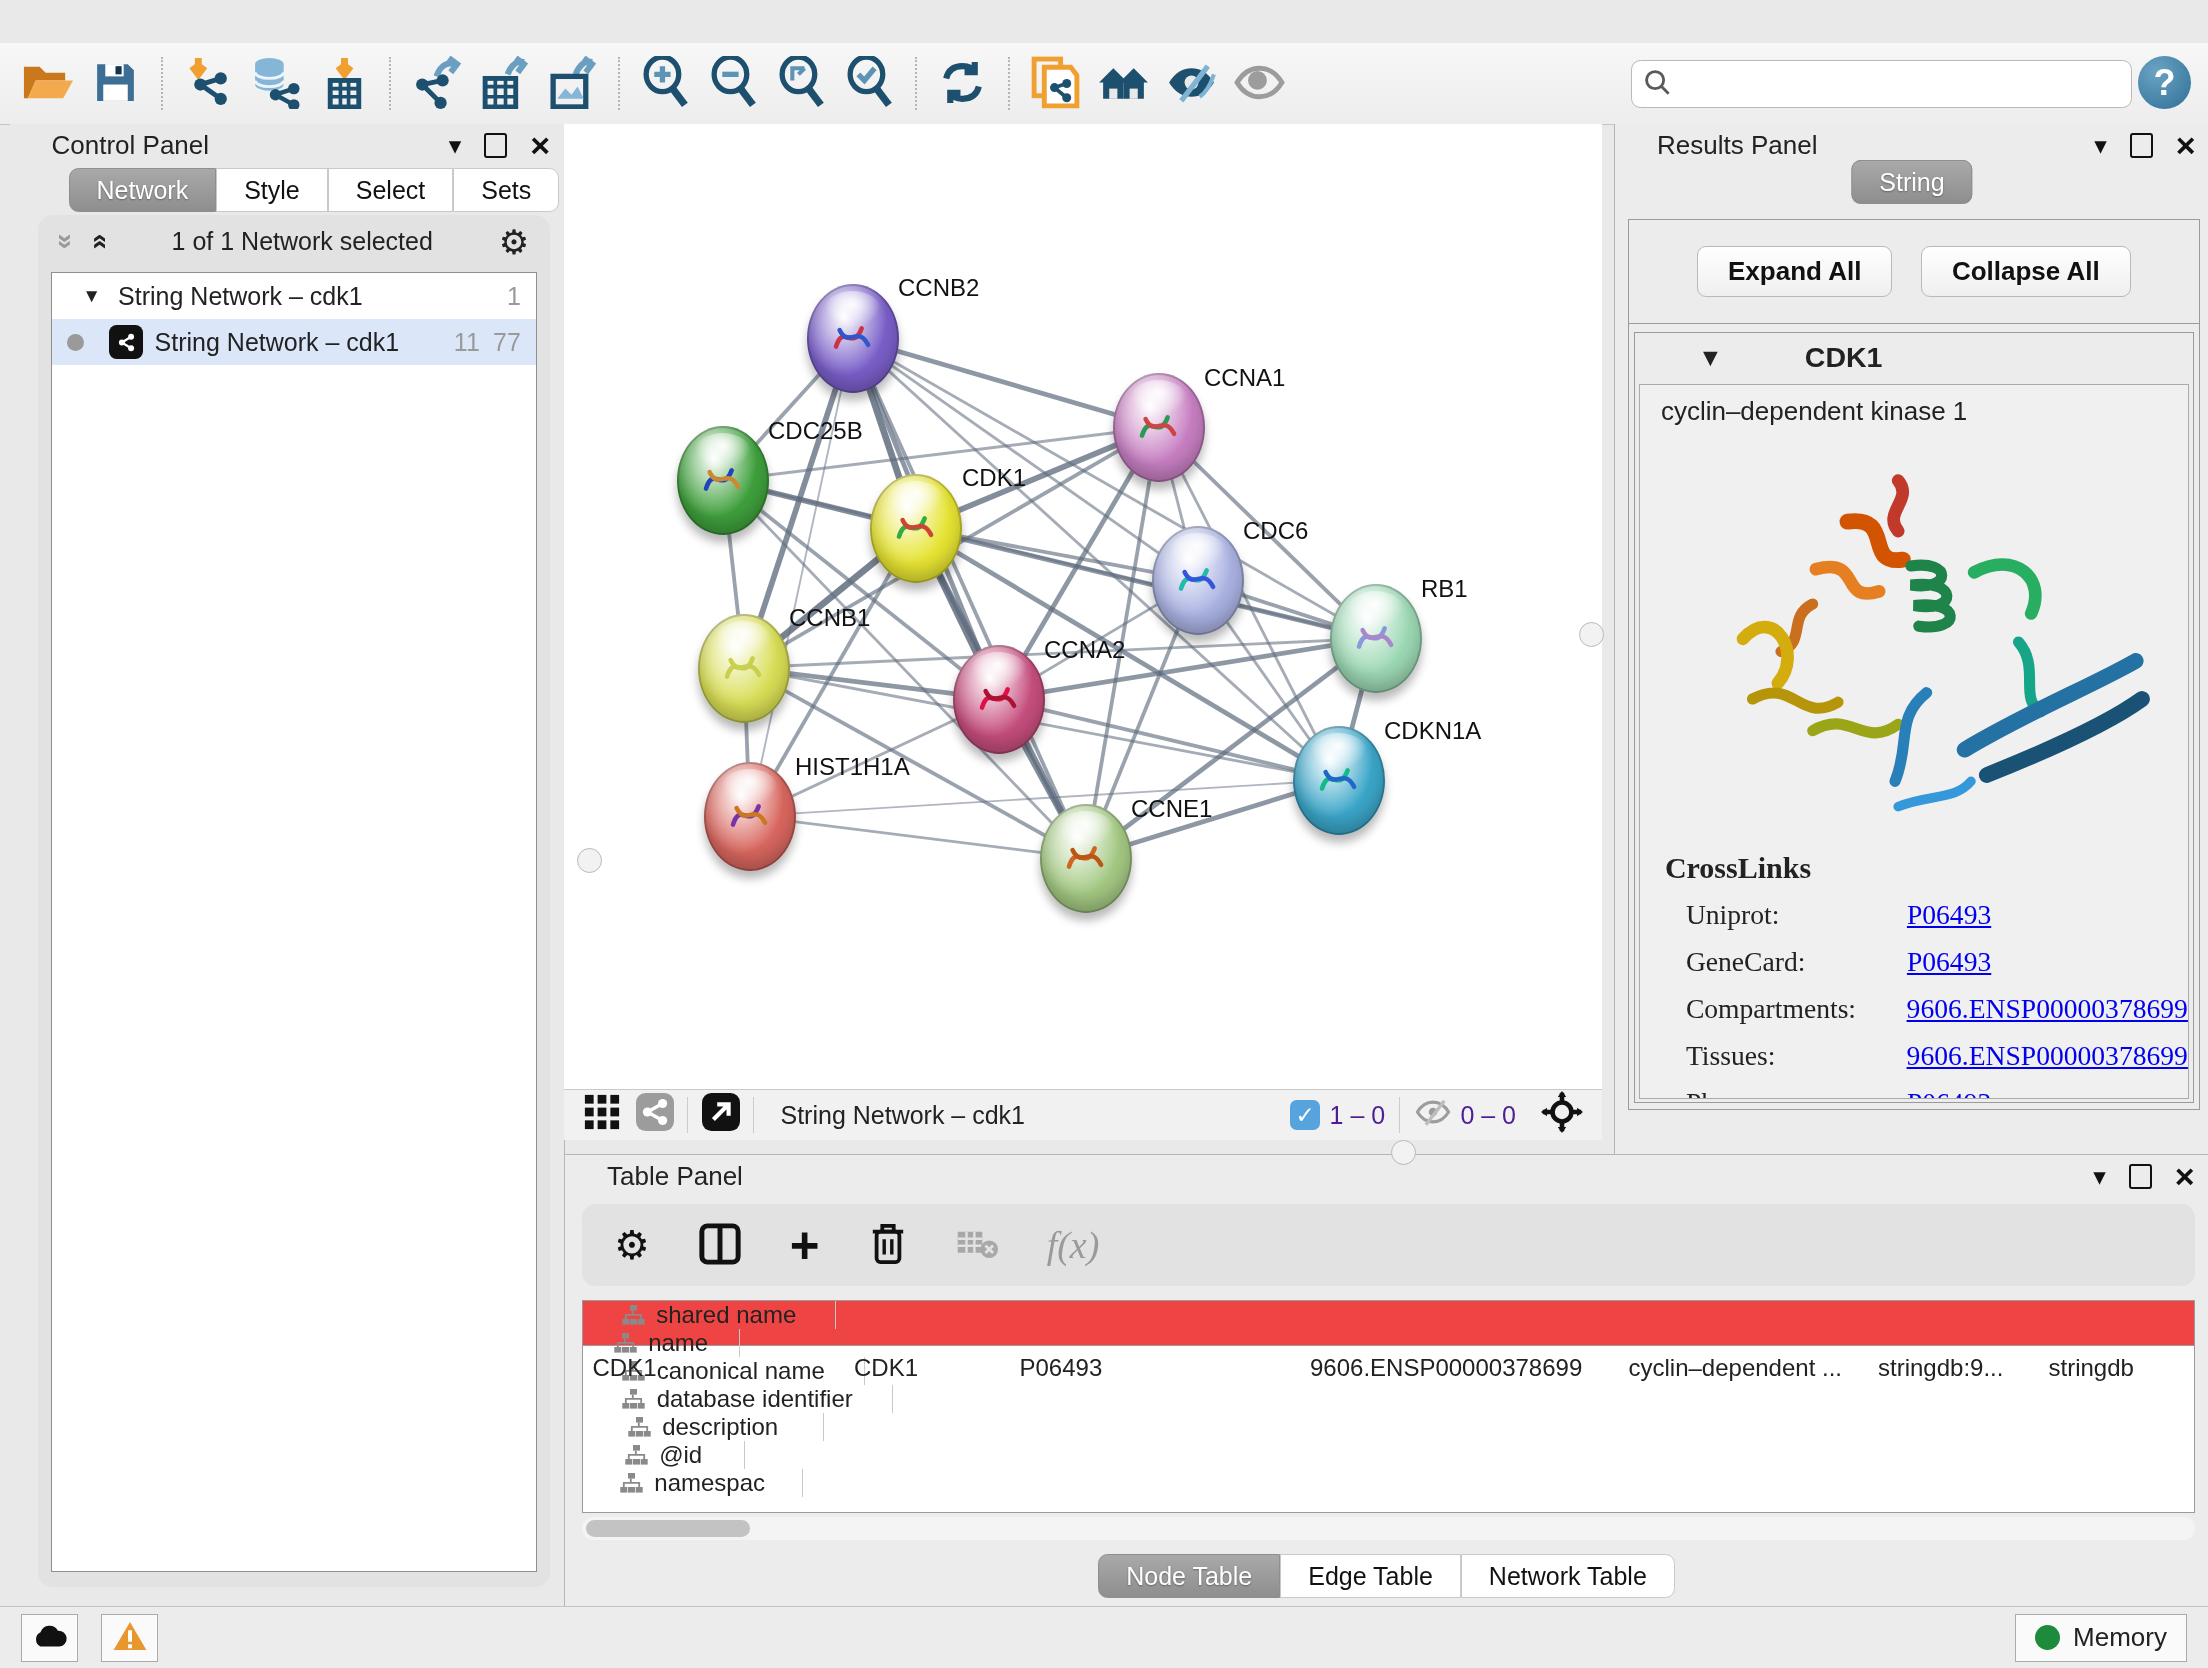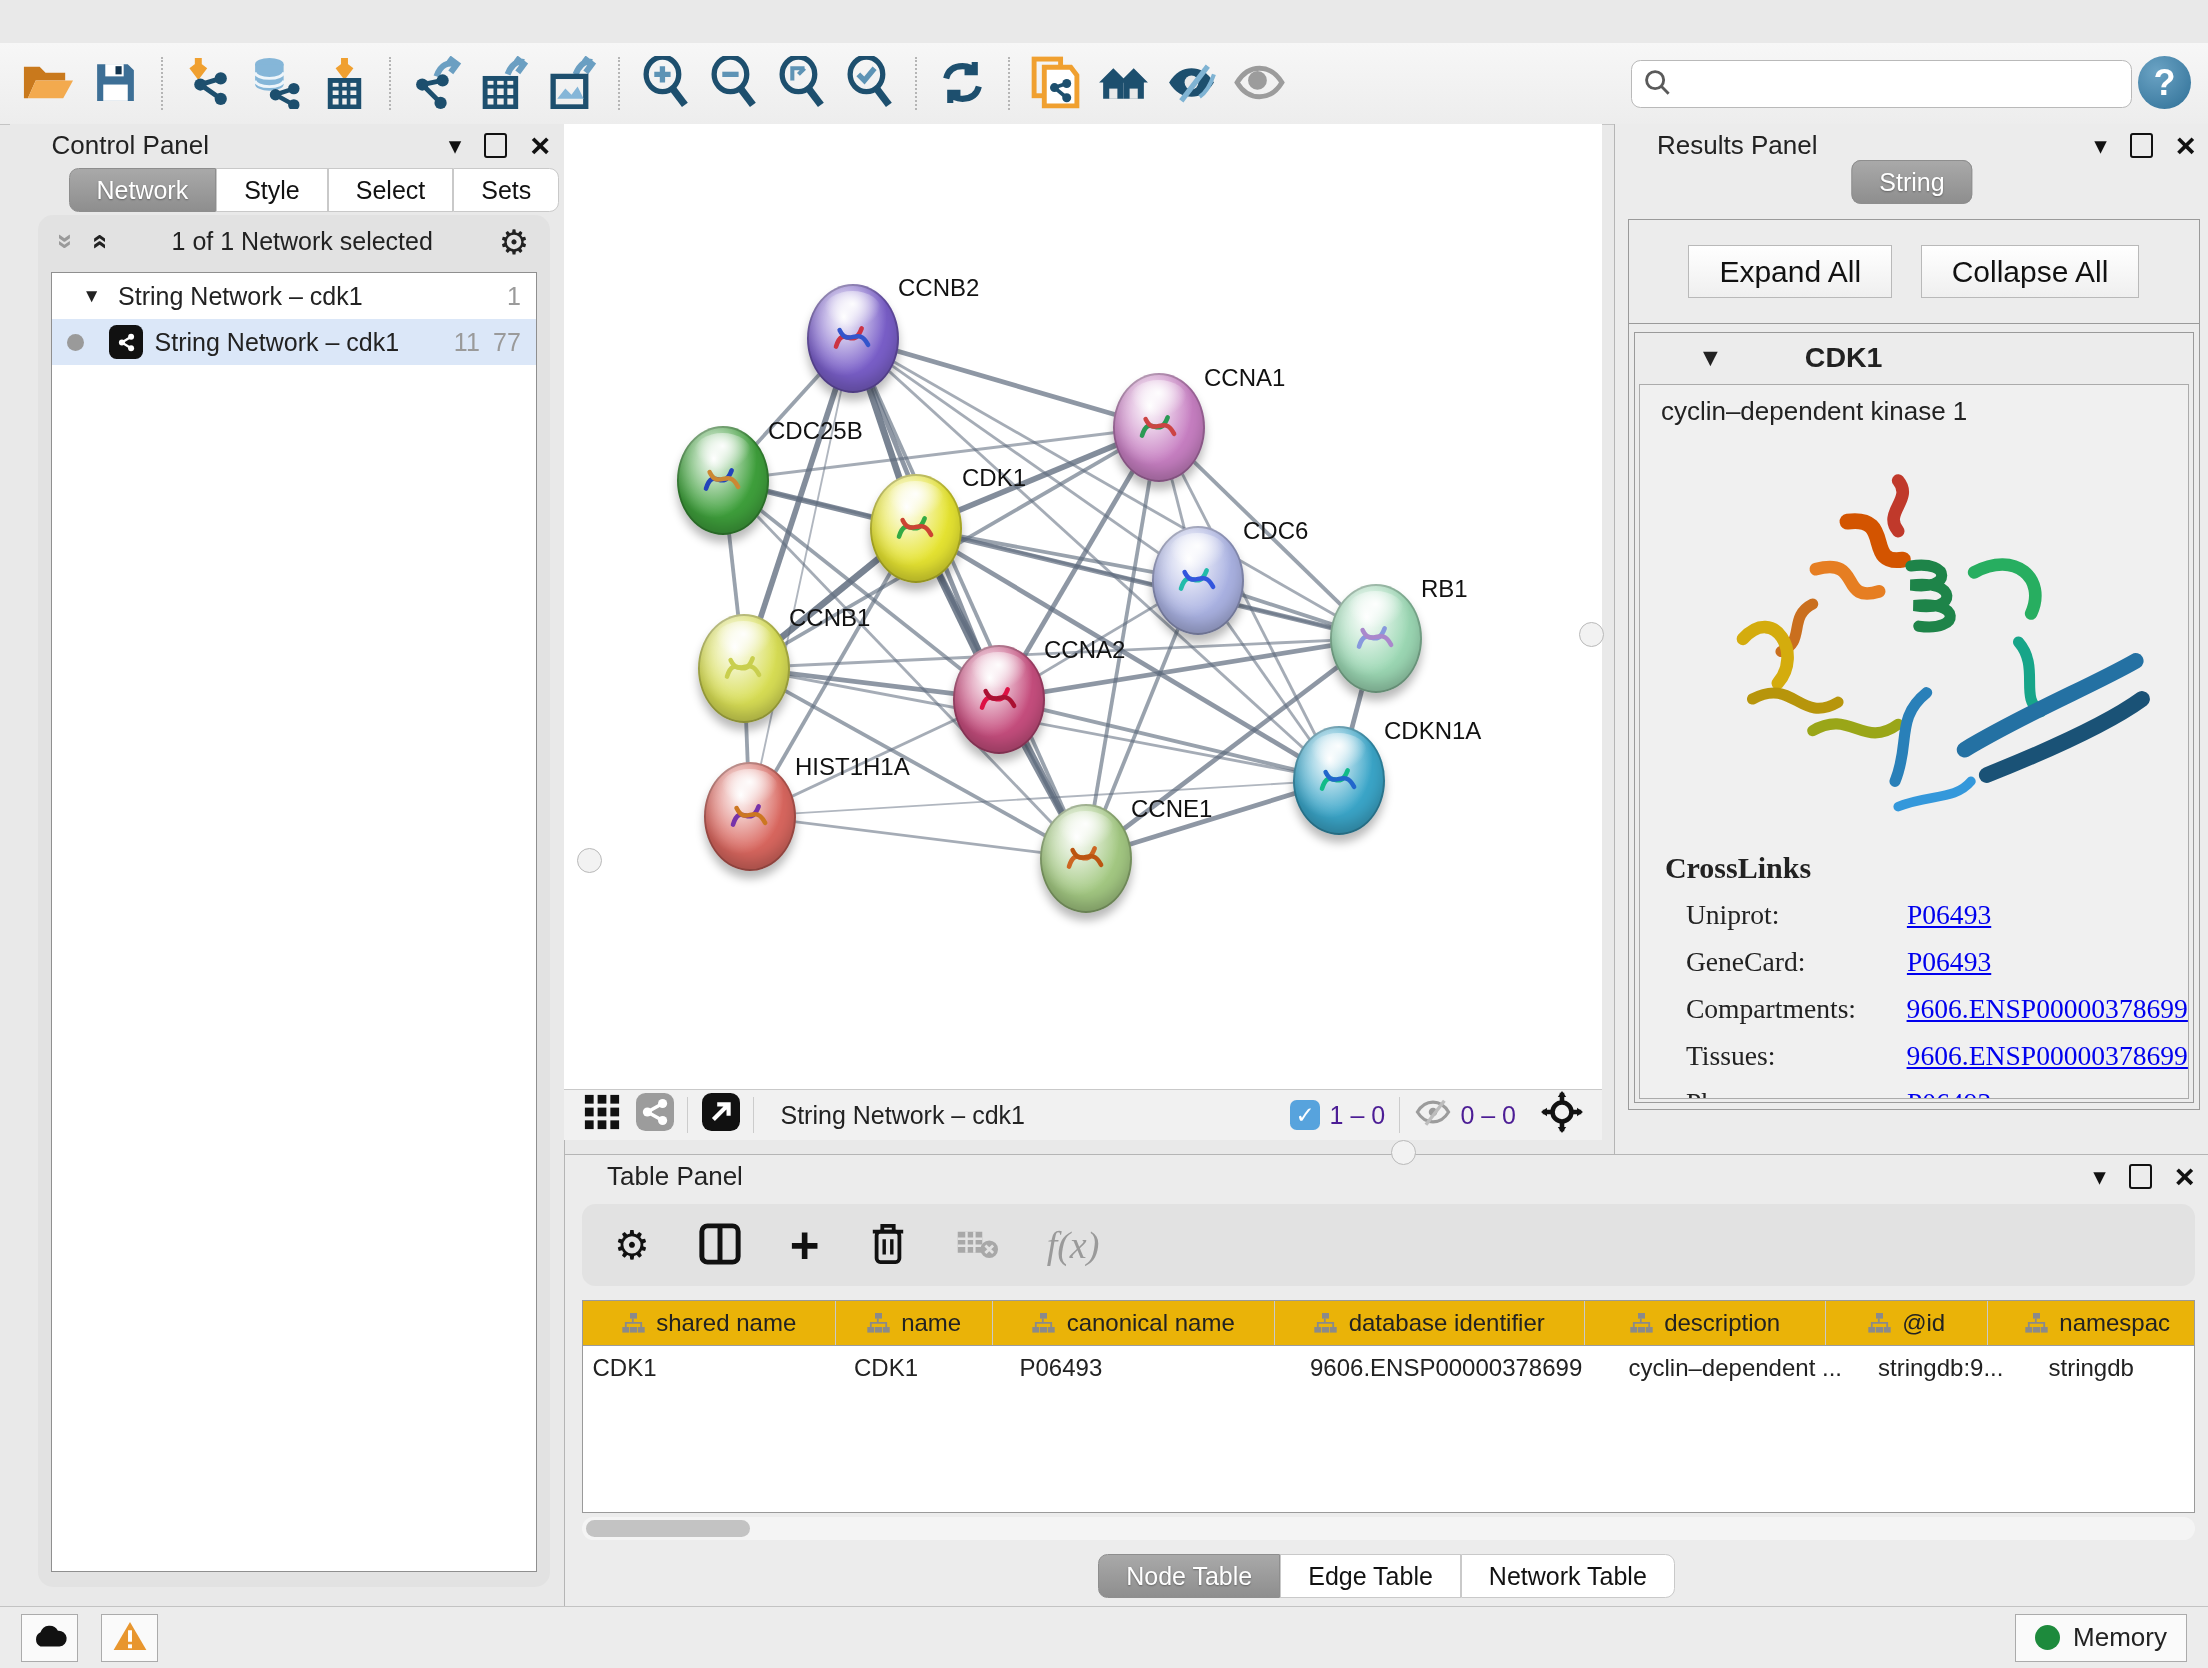--- a/index.html
+++ b/index.html
@@ -67,22 +67,22 @@
     display:flex;align-items:center;justify-content:center;margin-right:9.5px;}
   .cntgray{color:#4c1d95;}
   
   .results{position:absolute;left:1614px;top:124px;width:594px;height:1030px;background:#ececec;
     border-left:1px solid #b5b5b5;}
   .stringpill{position:absolute;top:44px;left:50%;transform:translateX(-50%);}
   .stringpill .tab{border-radius:9.5px;}
   .rbox{position:absolute;left:13.3px;right:9.5px;top:95px;bottom:44px;border:1.9px solid #9a9a9a;background:#ececec;}
   .rbuttons{height:103px;border-bottom:1.9px solid #9a9a9a;display:flex;align-items:center;
     justify-content:center;gap:28.5px;}
-  .btn{background:linear-gradient(#ffffff,#efefef);border:1px solid #b9b9b9;border-radius:0;
-    padding:8.6px 30px;font-size:30px;color:#111;}
+  .btn{background:linear-gradient(#ffffff,#efefef);border:1px solid #b9b9b9;border-radius:9px;
+    padding:8.6px 30px;font-size:26px;color:#111;font-weight:bold;}
   .rsection{position:absolute;left:4.8px;right:4.8px;top:112px;bottom:5.7px;border:1.9px solid #9a9a9a;}
   .rhead{height:49px;display:flex;align-items:center;font-size:28.5px;font-weight:bold;}
   .rhead .tri{margin-left:63px;font-size:25px;}
   .rhead .pname{margin-left:82px;}
   .rcontent{position:absolute;left:3.8px;right:3.8px;top:51px;bottom:3.8px;background:#f0f0f0;
     border:1px solid #ababab;overflow:hidden;}
   .pdesc{font-size:26px;padding:11.4px 0 0 21px;}
   .structimg{display:block;margin:25px auto 0 auto;}
   .xlinks{font-family:"Liberation Serif",serif;padding-left:25px;margin-top:19px;}
   .xlinks h3{font-size:30px;margin:0 0 13.3px 0;}
@@ -91,21 +91,21 @@
   .xrow a{color:#0000ee;text-decoration:underline;}
   
   .tablepanel{position:absolute;left:564px;top:1154px;right:0;height:454px;background:#ececec;
     border-top:1px solid #b5b5b5;border-left:1px solid #b5b5b5;}
   .ttoolbar{position:absolute;left:17px;right:13.3px;top:49px;height:82px;background:#e2e2e2;
     border-radius:13.3px;display:flex;align-items:center;gap:49px;padding-left:32px;}
   .glyphbtn{font-size:40px;color:#111;line-height:1;}
   .fx{font-family:"Liberation Serif",serif;font-style:italic;font-size:38px;color:#9a9a9a;}
   .tgrid{position:absolute;left:17px;right:13.3px;top:145px;height:211px;background:#fff;
     border:1.9px solid #9a9a9a;overflow:hidden;}
-  .thead{display:flex;height:44px;background:#eab308;border-bottom:1.9px solid #9c9c9c;}
+  .thead{display:flex;height:44px;background:#ef4444;border-bottom:1.9px solid #9c9c9c;flex-direction:column;}
   .th{display:flex;align-items:center;justify-content:center;gap:11.4px;font-size:24px;
     border-right:1px solid #c9c9c9;overflow:hidden;flex:0 0 auto;}
   .tbodyrow{display:flex;height:44px;}
   .td{display:flex;align-items:center;font-size:24px;padding-left:9.5px;overflow:hidden;
     white-space:nowrap;flex:0 0 auto;}
   .hscroll{position:absolute;left:17px;right:13.3px;top:362px;height:23px;background:#f4f4f4;border-radius:11.4px;}
   .hthumb{position:absolute;left:3.8px;top:2.9px;width:164px;height:17px;background:#c3c3c3;border-radius:8.6px;}
   .ttabs{position:absolute;left:0;right:0;top:399px;display:flex;justify-content:center;}
   
   .statusbar{position:absolute;left:0;right:0;bottom:0;height:61px;background:#ececec;

